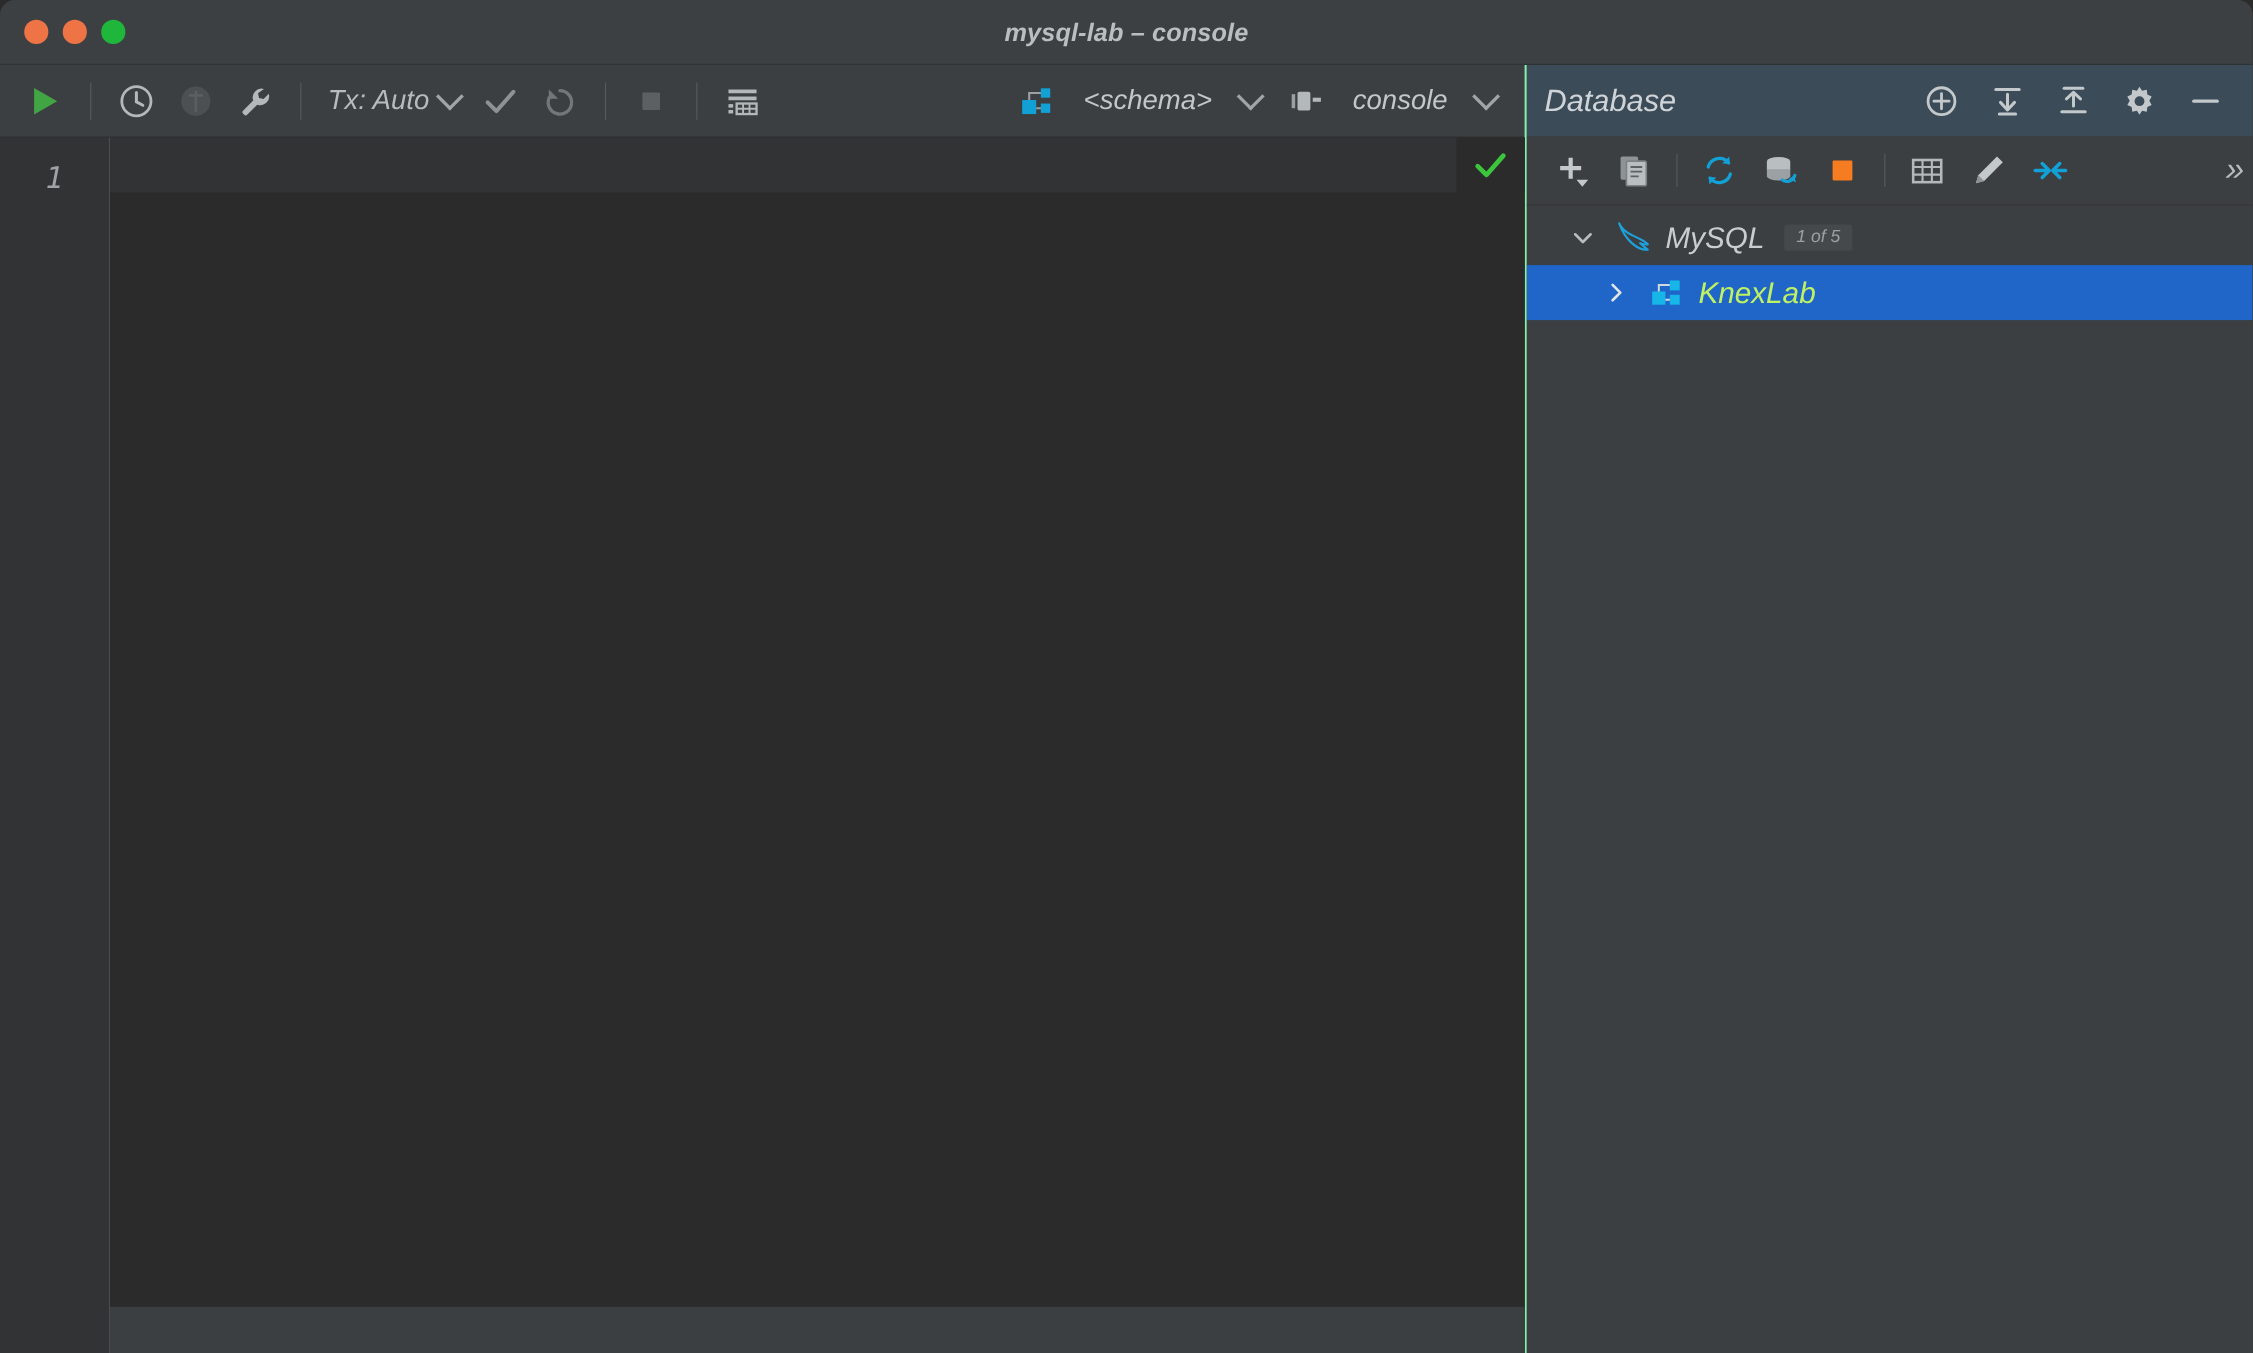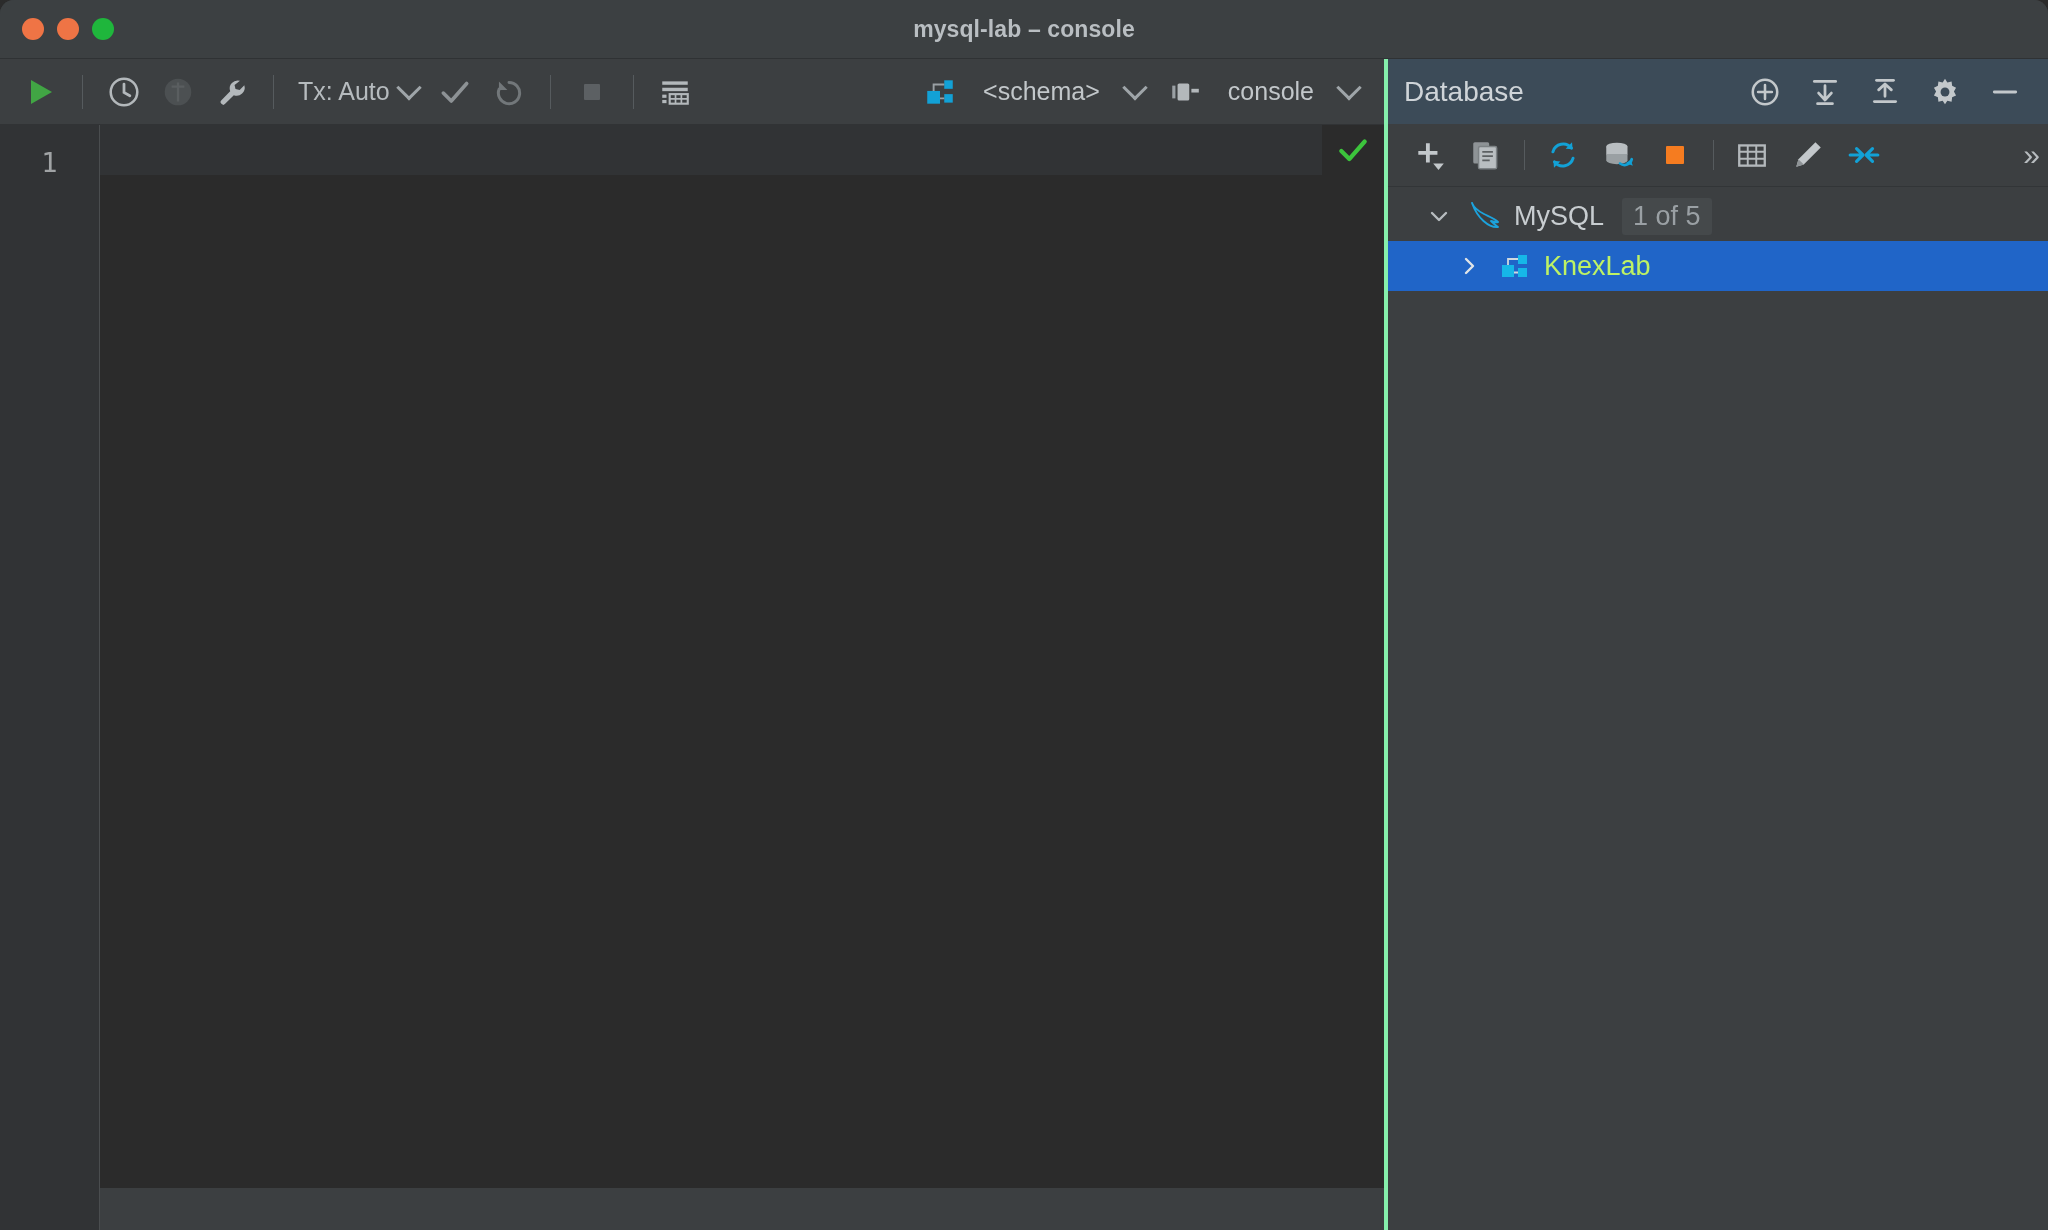--- a/index.html
+++ b/index.html
@@ -17,20 +17,21 @@
 
   .window {
     position: relative;
     width: 2048px;
     height: 1230px;
     background: #3c3f41;
     border-radius: 14px 14px 0 0;
     overflow: hidden;
     display: flex;
     flex-direction: column;
+    font-style: italic;
   }
 
   
   .titlebar {
     position: relative;
     height: 58px;
     min-height: 58px;
     background: #3c4042;
     display: flex;
     align-items: center;
@@ -182,21 +183,21 @@
     background: #3c3f41;
   }
 
   
   .db-pane {
     width: 660px;
     min-width: 660px;
     display: flex;
     flex-direction: column;
     background: #3c3f41;
-    border-left: 4px solid #86efac;
+    border-left: 2px solid #86efac;
   }
   .db-header {
     height: 65px;
     min-height: 65px;
     background: #3c4b58;
     display: flex;
     align-items: center;
     padding: 0 14px 0 16px;
     gap: 2px;
   }
@@ -279,21 +280,21 @@
     justify-content: center;
     flex: none;
   }
   .tree-label {
     font-size: 27px;
     color: #c8cdd0;
     margin-left: 6px;
   }
   .tree-row.selected .tree-label { color: #bef264; }
   .badge {
-    font-size: 27px;
+    font-size: 16px;
     color: #9aa0a4;
     background: #45494b;
     border-radius: 3px;
     padding: 3px 11px;
     margin-left: 18px;
   }
   .indent-1 { padding-left: 58px; }
 </style>
 </head>
 <body>

